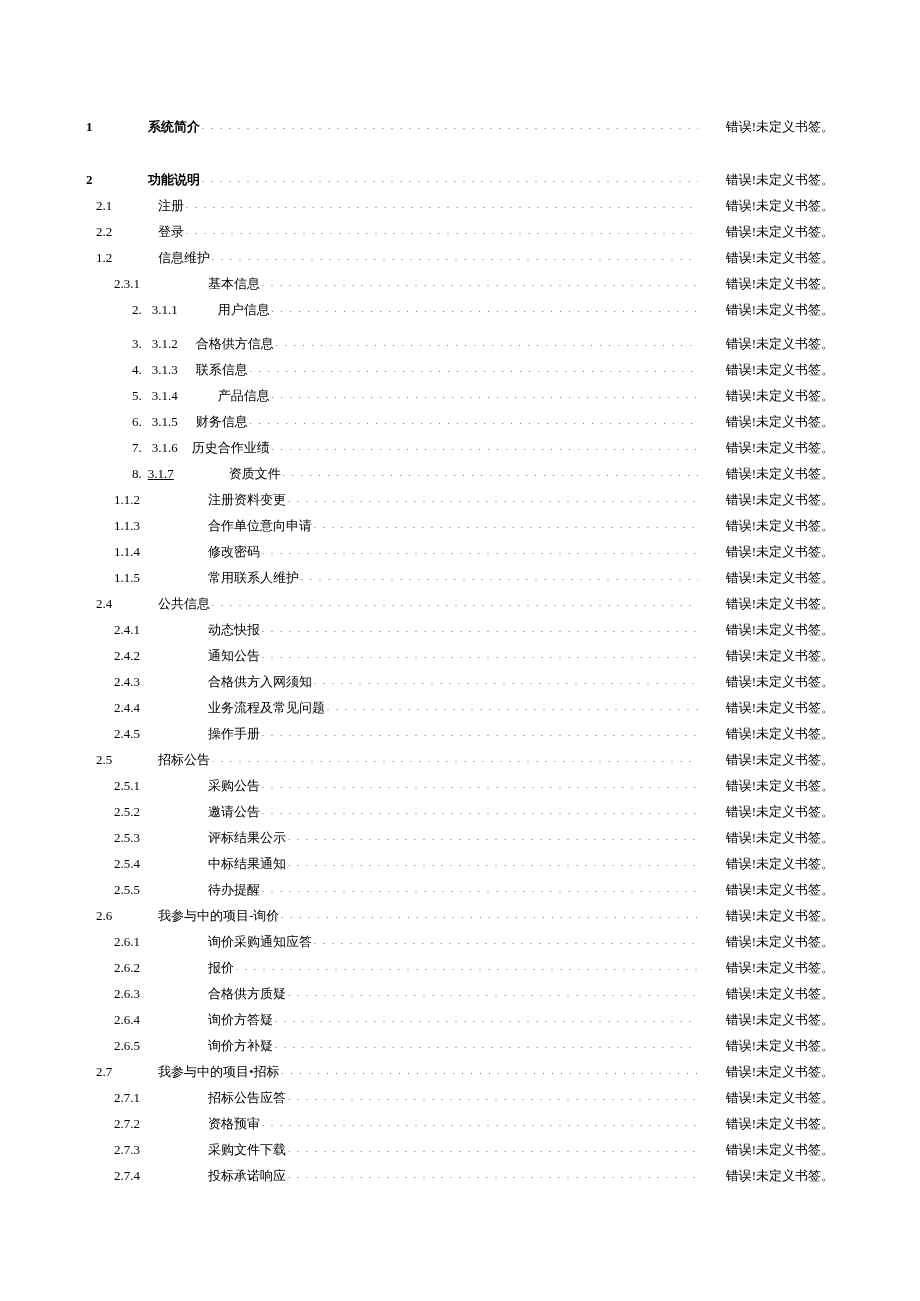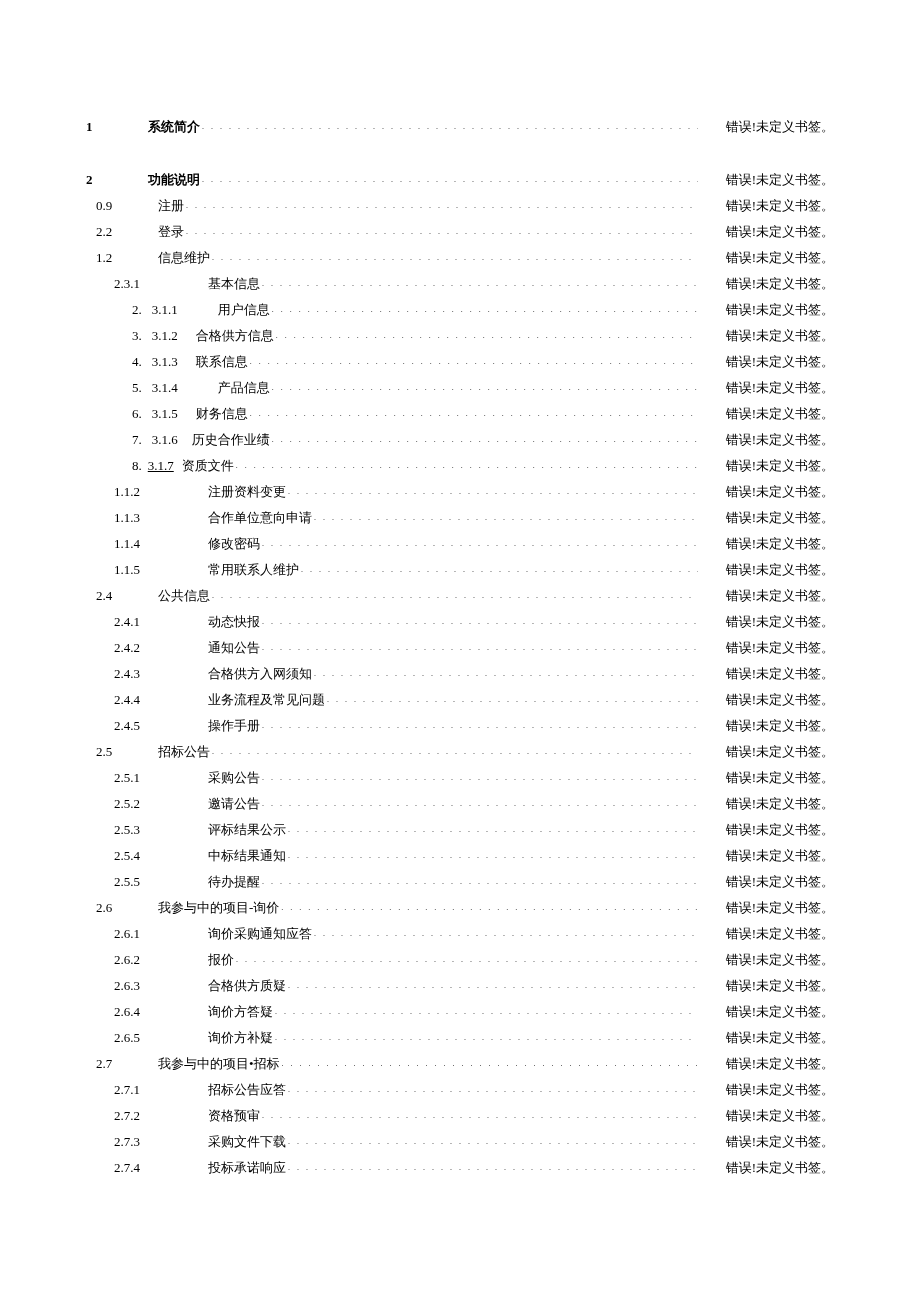--- a/index.html
+++ b/index.html
@@ -66,21 +66,21 @@
       <span class="toc-dots">. . . . . . . . . . . . . . . . . . . . . . . . . . . . . . . . . . . . . . . . . . . . . . . . . . . . . . . . . . . . . . . . . . . . . . . . . . . . . . . . . . . . . . . . . . . . . . . . . . . . . . . . . . . . . . . . . . . . . . . . . . . . . . . . . . . . . . . . . . . . . . . . . . . . . . . . . . . . . . . . . . . . . .</span>
       <span class="toc-page">错误!未定义书签。</span>
     </div>
     <div class="toc-row l0">
       <span class="toc-num bold">2</span>
       <span class="toc-title bold">功能说明</span>
       <span class="toc-dots">. . . . . . . . . . . . . . . . . . . . . . . . . . . . . . . . . . . . . . . . . . . . . . . . . . . . . . . . . . . . . . . . . . . . . . . . . . . . . . . . . . . . . . . . . . . . . . . . . . . . . . . . . . . . . . . . . . . . . . . . . . . . . . . . . . . . . . . . . . . . . . . . . . . . . . . . . . . . . . . . . . . . . .</span>
       <span class="toc-page">错误!未定义书签。</span>
     </div>
     <div class="toc-row l1">
-      <span class="toc-num">0.9</span>
+      <span class="toc-num">2.1</span>
       <span class="toc-title">注册</span>
       <span class="toc-dots">. . . . . . . . . . . . . . . . . . . . . . . . . . . . . . . . . . . . . . . . . . . . . . . . . . . . . . . . . . . . . . . . . . . . . . . . . . . . . . . . . . . . . . . . . . . . . . . . . . . . . . . . . . . . . . . . . . . . . . . . . . . . . . . . . . . . . . . . . . . . . . . . . . . . . . . . . . . . . . . . . . . . . .</span>
       <span class="toc-page">错误!未定义书签。</span>
     </div>
     <div class="toc-row l1">
       <span class="toc-num">2.2</span>
       <span class="toc-title">登录</span>
       <span class="toc-dots">. . . . . . . . . . . . . . . . . . . . . . . . . . . . . . . . . . . . . . . . . . . . . . . . . . . . . . . . . . . . . . . . . . . . . . . . . . . . . . . . . . . . . . . . . . . . . . . . . . . . . . . . . . . . . . . . . . . . . . . . . . . . . . . . . . . . . . . . . . . . . . . . . . . . . . . . . . . . . . . . . . . . . .</span>
       <span class="toc-page">错误!未定义书签。</span>
     </div>
@@ -98,21 +98,21 @@
     </div>
     <div class="toc-row l3">
       <span class="toc-num">2.</span>
       <span class="toc-num" style="width: auto; padding-left: 0px;">3.1.1</span>
       <span class="toc-title" style="padding-left: 30px; text-align: right;">用户信息</span>
       <span class="toc-dots">. . . . . . . . . . . . . . . . . . . . . . . . . . . . . . . . . . . . . . . . . . . . . . . . . . . . . . . . . . . . . . . . . . . . . . . . . . . . . . . . . . . . . . . . . . . . . . . . . . . . . . . . . . . . . . . . . . . . . . . . . . . . . . . . . . . . . . . . . . . . . . . . . . . . . . . . . . . . . . . . . . . . . .</span>
       <span class="toc-page">错误!未定义书签。</span>
     </div>
     <div class="toc-row l3">
       <span class="toc-num">3.</span>
-      <span class="toc-num" style="width: auto; padding-left: 0px;">3.1.2</span>
+      <span class="toc-num" style="width: auto; padding-left: 0px; margin-top: 8px;">3.1.2</span>
       <span class="toc-title" style="padding-left: 8px;">合格供方信息</span>
       <span class="toc-dots">. . . . . . . . . . . . . . . . . . . . . . . . . . . . . . . . . . . . . . . . . . . . . . . . . . . . . . . . . . . . . . . . . . . . . . . . . . . . . . . . . . . . . . . . . . . . . . . . . . . . . . . . . . . . . . . . . . . . . . . . . . . . . . . . . . . . . . . . . . . . . . . . . . . . . . . . . . . . . . . . . . . . . .</span>
       <span class="toc-page">错误!未定义书签。</span>
     </div>
     <div class="toc-row l3">
       <span class="toc-num">4.</span>
       <span class="toc-num" style="width: auto; padding-left: 0px;">3.1.3</span>
       <span class="toc-title" style="padding-left: 8px; text-align: center;">联系信息</span>
       <span class="toc-dots">. . . . . . . . . . . . . . . . . . . . . . . . . . . . . . . . . . . . . . . . . . . . . . . . . . . . . . . . . . . . . . . . . . . . . . . . . . . . . . . . . . . . . . . . . . . . . . . . . . . . . . . . . . . . . . . . . . . . . . . . . . . . . . . . . . . . . . . . . . . . . . . . . . . . . . . . . . . . . . . . . . . . . .</span>
       <span class="toc-page">错误!未定义书签。</span>
@@ -134,21 +134,21 @@
     <div class="toc-row l3">
       <span class="toc-num">7.</span>
       <span class="toc-num" style="width: auto; padding-left: 0px;">3.1.6</span>
       <span class="toc-title" style="padding-left: 4px;">历史合作业绩</span>
       <span class="toc-dots">. . . . . . . . . . . . . . . . . . . . . . . . . . . . . . . . . . . . . . . . . . . . . . . . . . . . . . . . . . . . . . . . . . . . . . . . . . . . . . . . . . . . . . . . . . . . . . . . . . . . . . . . . . . . . . . . . . . . . . . . . . . . . . . . . . . . . . . . . . . . . . . . . . . . . . . . . . . . . . . . . . . . . .</span>
       <span class="toc-page">错误!未定义书签。</span>
     </div>
     <div class="toc-row l3b">
       <span class="toc-num">8.</span>
       <span class="toc-num" style="width: auto; padding-left: 0px; text-decoration: underline;">3.1.7</span>
-      <span class="toc-title" style="padding-left: 2px;">资质文件</span>
+      <span class="toc-title" style="padding-left: 2px; margin-left: 47px;">资质文件</span>
       <span class="toc-dots">. . . . . . . . . . . . . . . . . . . . . . . . . . . . . . . . . . . . . . . . . . . . . . . . . . . . . . . . . . . . . . . . . . . . . . . . . . . . . . . . . . . . . . . . . . . . . . . . . . . . . . . . . . . . . . . . . . . . . . . . . . . . . . . . . . . . . . . . . . . . . . . . . . . . . . . . . . . . . . . . . . . . . .</span>
       <span class="toc-page">错误!未定义书签。</span>
     </div>
     <div class="toc-row l2">
       <span class="toc-num">1.1.2</span>
       <span class="toc-title">注册资料变更</span>
       <span class="toc-dots">. . . . . . . . . . . . . . . . . . . . . . . . . . . . . . . . . . . . . . . . . . . . . . . . . . . . . . . . . . . . . . . . . . . . . . . . . . . . . . . . . . . . . . . . . . . . . . . . . . . . . . . . . . . . . . . . . . . . . . . . . . . . . . . . . . . . . . . . . . . . . . . . . . . . . . . . . . . . . . . . . . . . . .</span>
       <span class="toc-page">错误!未定义书签。</span>
     </div>
     <div class="toc-row l2">

